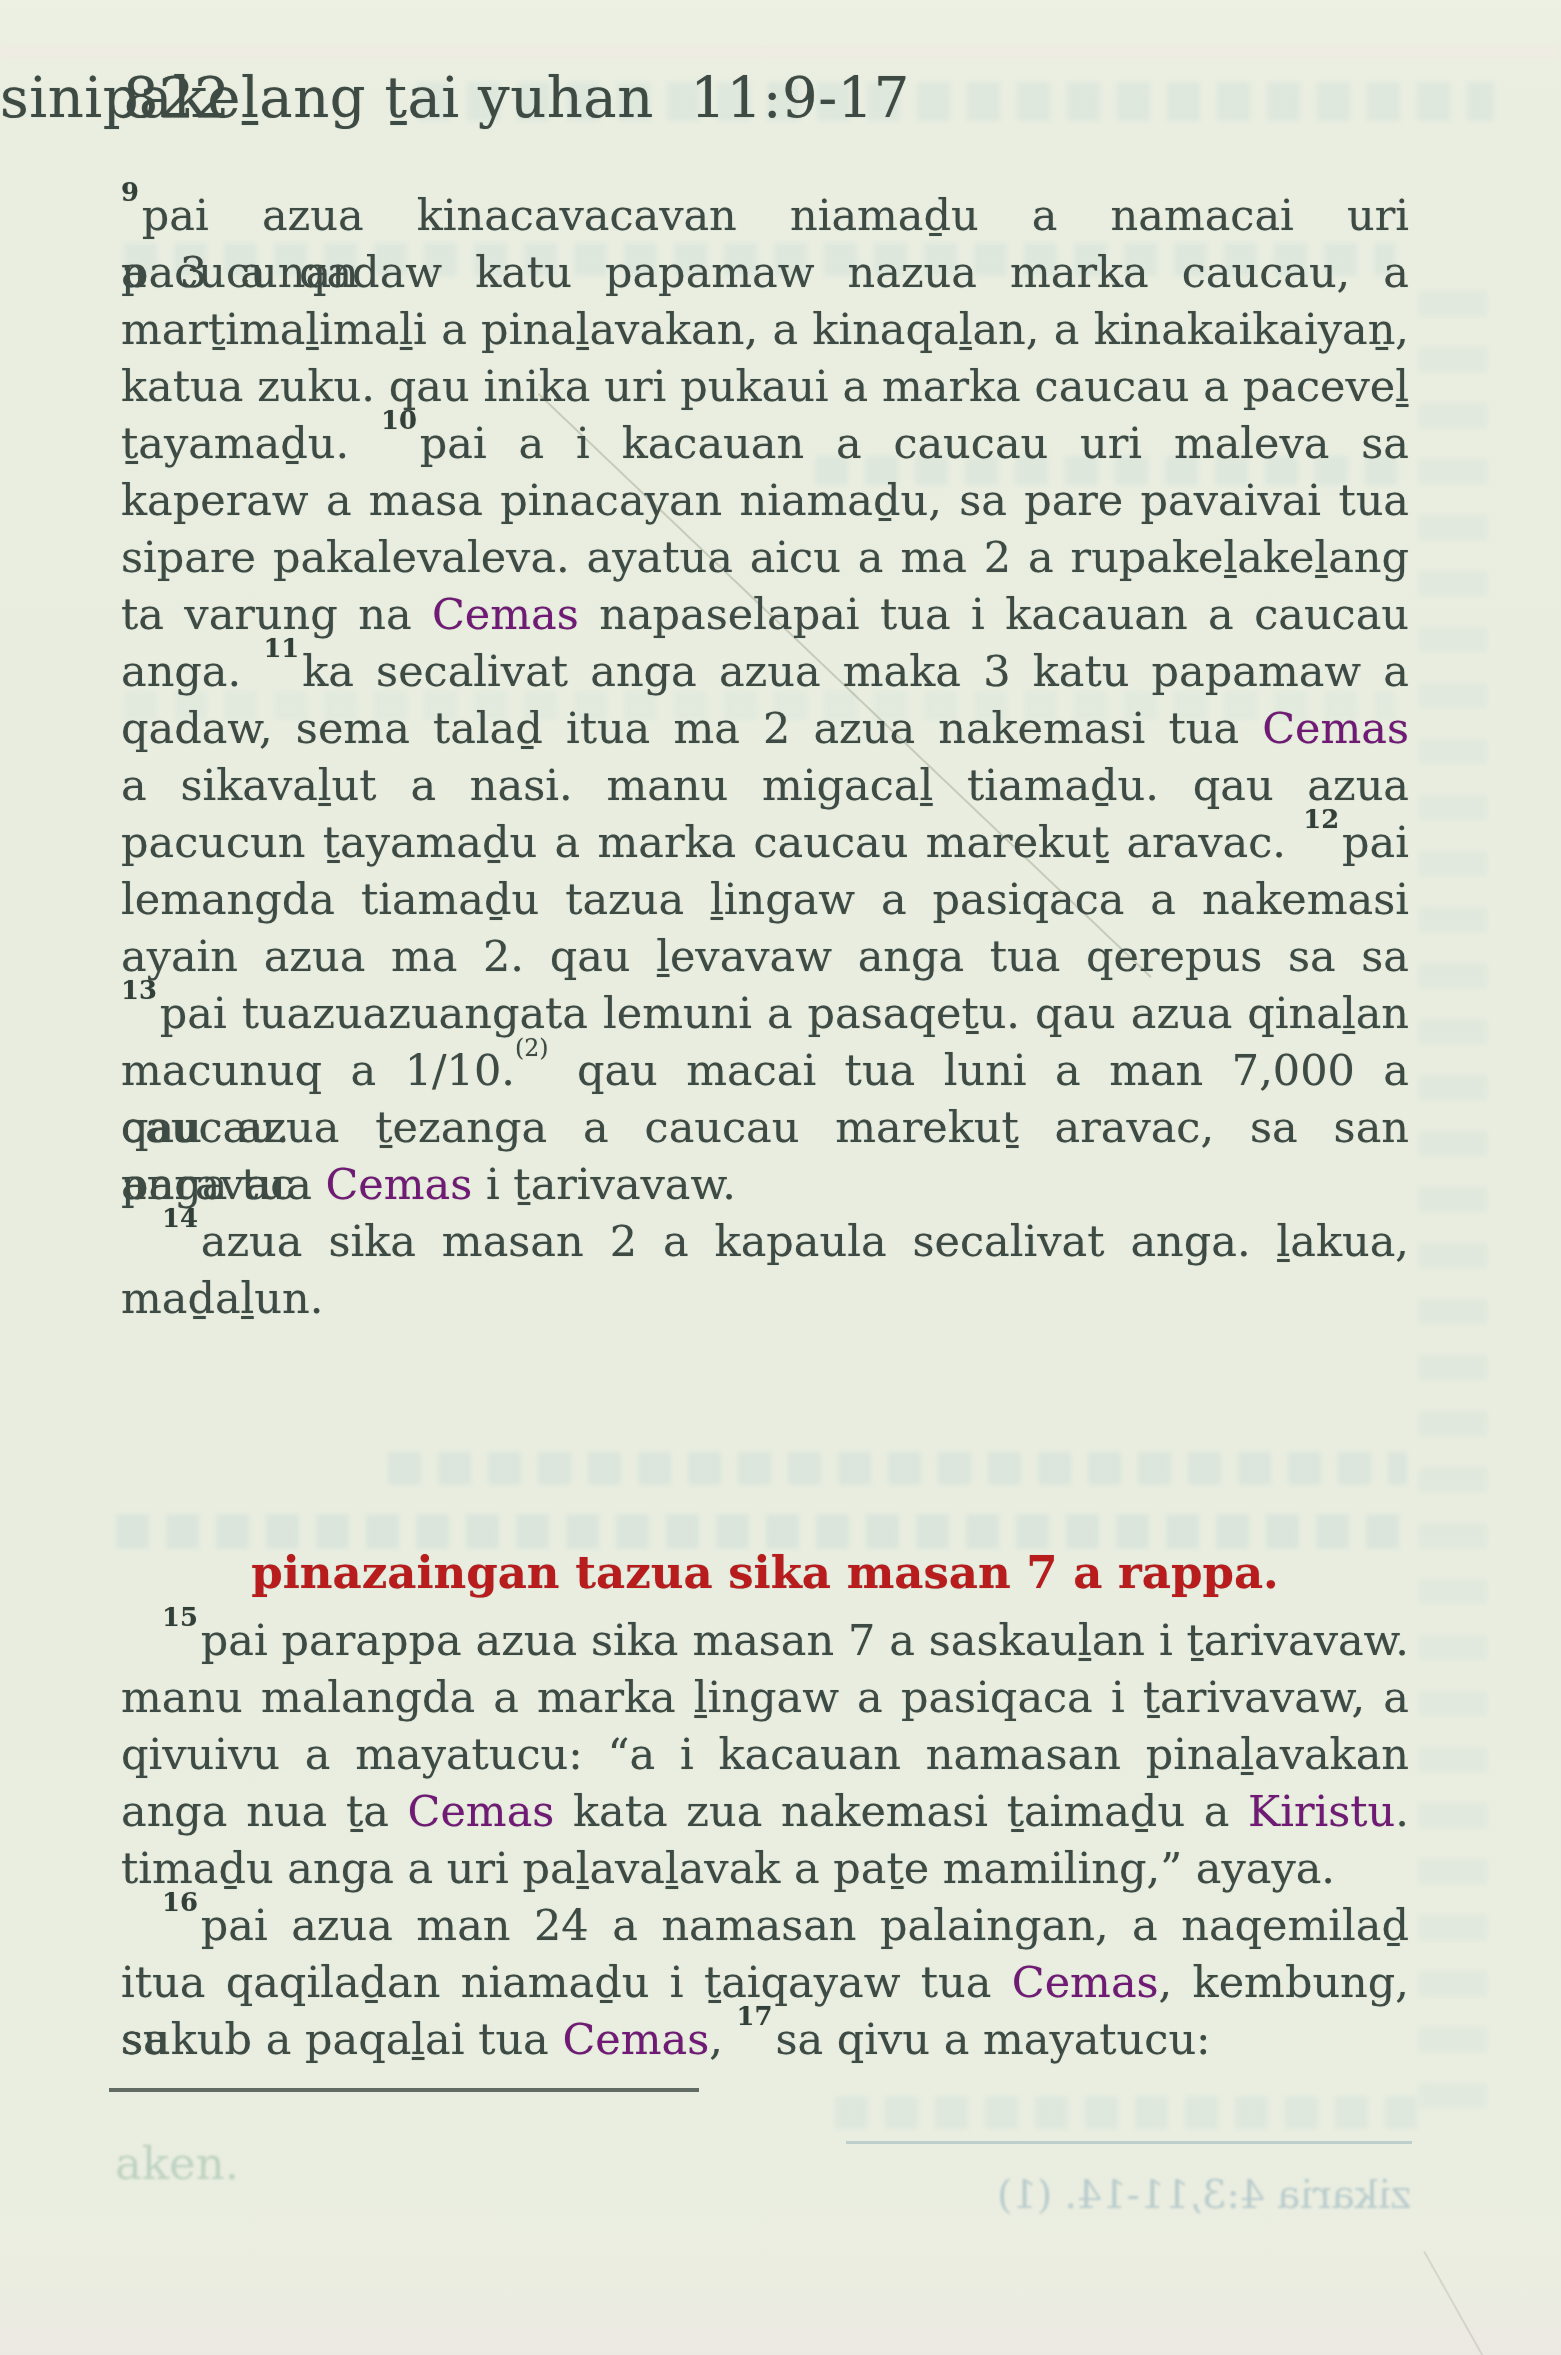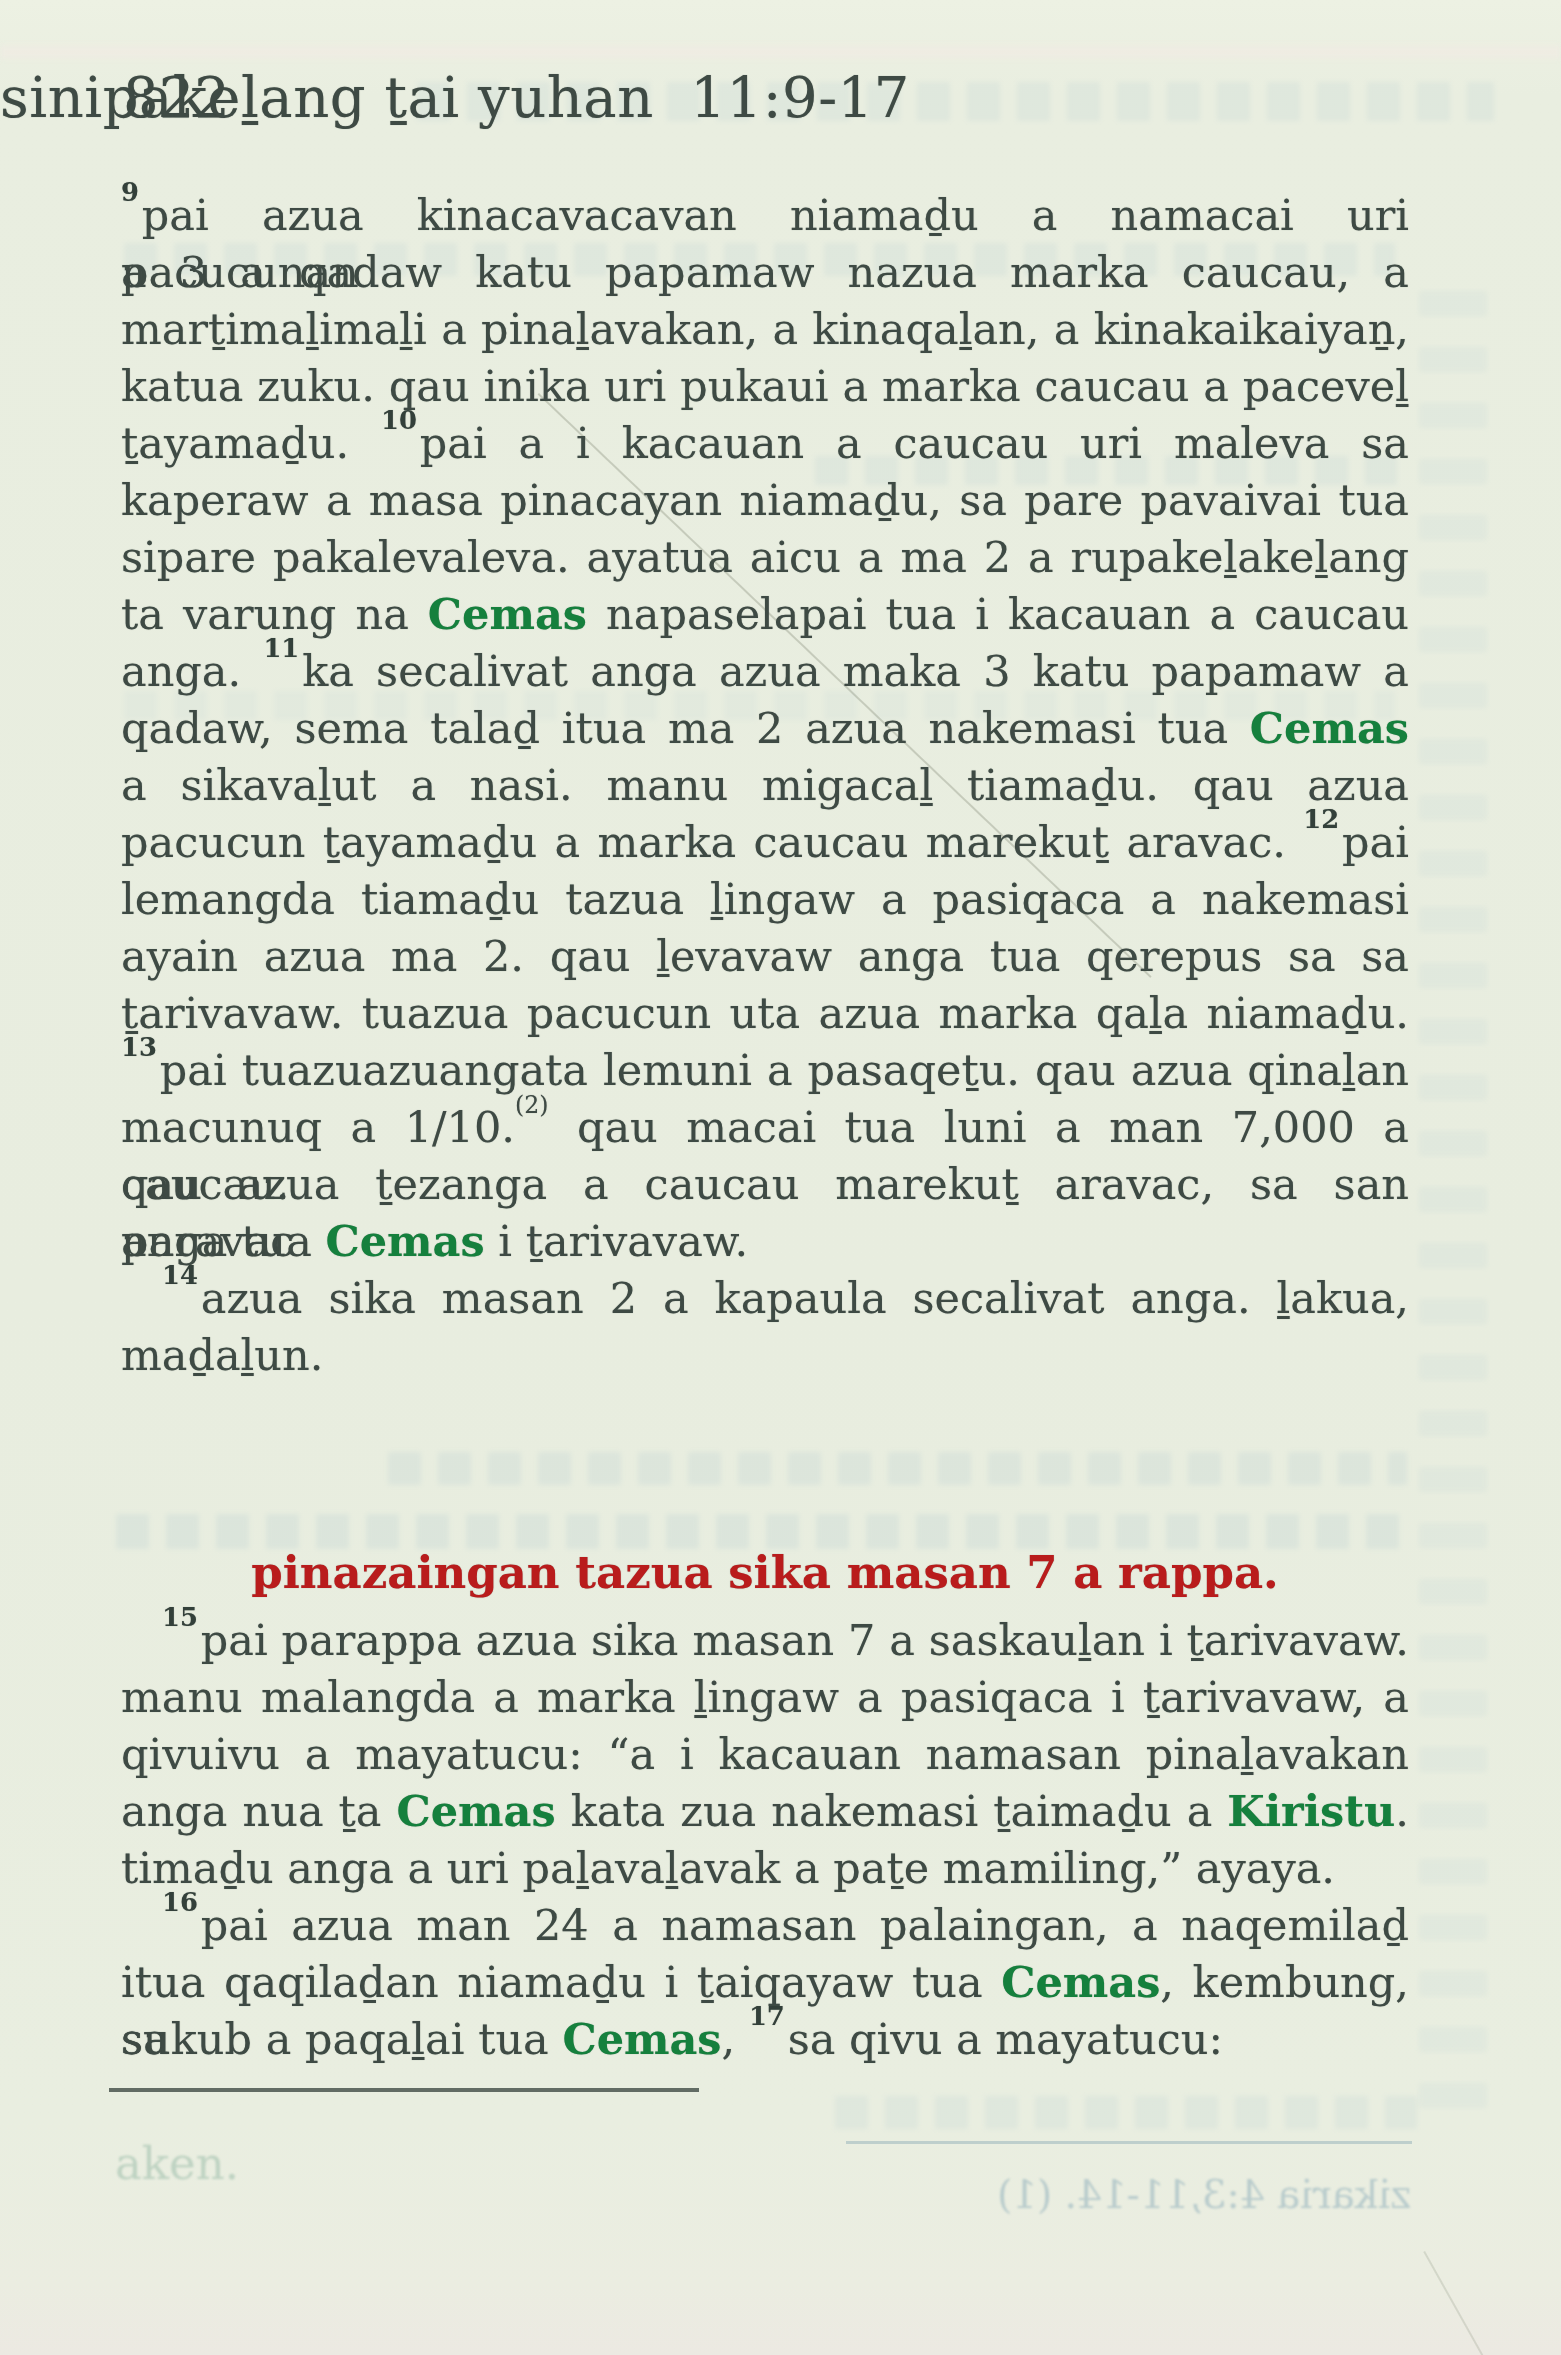--- a/index.html
+++ b/index.html
@@ -16,21 +16,21 @@
   .pageno{position:absolute;left:123px;top:0}
   .title{position:absolute;left:0;top:0;width:100%;white-space:pre;letter-spacing:0.5px}
   
   .textcol{position:absolute;left:121px;width:1288px;font-size:43px;
            text-shadow:0 0 1px rgba(62,74,68,.42)}
   #sec1{top:187px}
   #sec2{top:1612px}
   .line{height:57px;line-height:57px;text-align:justify;text-align-last:justify;white-space:normal}
   .line.last{text-align-last:left}
   .line.ind{text-indent:41px}
-  .line b{font-weight:bold;color:#15803d}
+  .line b{font-weight:normal;color:#701a75}
   sup.vnum{font-weight:bold;font-size:60%;line-height:0;position:relative;top:-.52em;padding-right:2.9px;color:#33403a}
   sup.fnref{font-size:55%;line-height:0;position:relative;top:-.58em}
   .heading{position:absolute;left:121px;top:1545px;width:1288px;height:56px;line-height:56px;
            text-align:center;font-weight:bold;font-size:45px;color:#b91c1c;
            text-shadow:0 0 1px rgba(62,74,68,.45)}
   
   .fnrule{position:absolute;left:109px;top:2088px;width:590px;height:3.9px;background:#4a554e;opacity:.85}
   .footnote{position:absolute;left:115px;top:2100px;width:970px;font-style:italic;font-size:39px;
             line-height:53px;text-shadow:0 0 1px rgba(62,74,68,.4)}
   .footnote .marker{font-style:normal;font-size:60%;position:relative;top:-.5em;padding-right:9.7px}
@@ -76,21 +76,20 @@
       <div class="line">ṯayamaḏu. <sup class="vnum">10</sup>pai a i kacauan a caucau uri maleva sa</div>
       <div class="line">kaperaw a masa pinacayan niamaḏu, sa pare pavaivai tua</div>
       <div class="line">sipare pakalevaleva. ayatua aicu a ma 2 a rupakeḻakeḻang</div>
       <div class="line">ta varung na <b>Cemas</b> napaselapai tua i kacauan a caucau</div>
       <div class="line">anga. <sup class="vnum">11</sup>ka secalivat anga azua maka 3 katu papamaw a</div>
       <div class="line">qadaw, sema talaḏ itua ma 2 azua nakemasi tua <b>Cemas</b></div>
       <div class="line">a sikavaḻut a nasi. manu migacaḻ tiamaḏu. qau azua</div>
       <div class="line">pacucun ṯayamaḏu a marka caucau marekuṯ aravac. <sup class="vnum">12</sup>pai</div>
       <div class="line">lemangda tiamaḏu tazua ḻingaw a pasiqaca a nakemasi</div>
       <div class="line">ayain azua ma 2.  qau ḻevavaw anga tua qerepus sa sa</div>
-      <div class="line">ṯarivavaw. tuazua pacucun uta azua marka qaḻa niamaḏu.</div>
       <div class="line"><sup class="vnum">13</sup>pai tuazuazuangata lemuni a pasaqeṯu. qau azua qinaḻan</div>
       <div class="line">macunuq a 1/10.<sup class="fnref">(2)</sup> qau macai tua luni a man 7,000 a caucau.</div>
       <div class="line">qau azua ṯezanga a caucau marekuṯ aravac, sa san paravac</div>
       <div class="line last">anga tua <b>Cemas</b> i ṯarivavaw.</div>
       <div class="line ind"><sup class="vnum">14</sup>azua sika masan 2 a kapaula secalivat anga.  ḻakua,</div>
       <div class="line last">maḏaḻun.</div>
     </div>
 
   <div class="heading">pinazaingan tazua sika masan 7 a rappa.</div>
 

